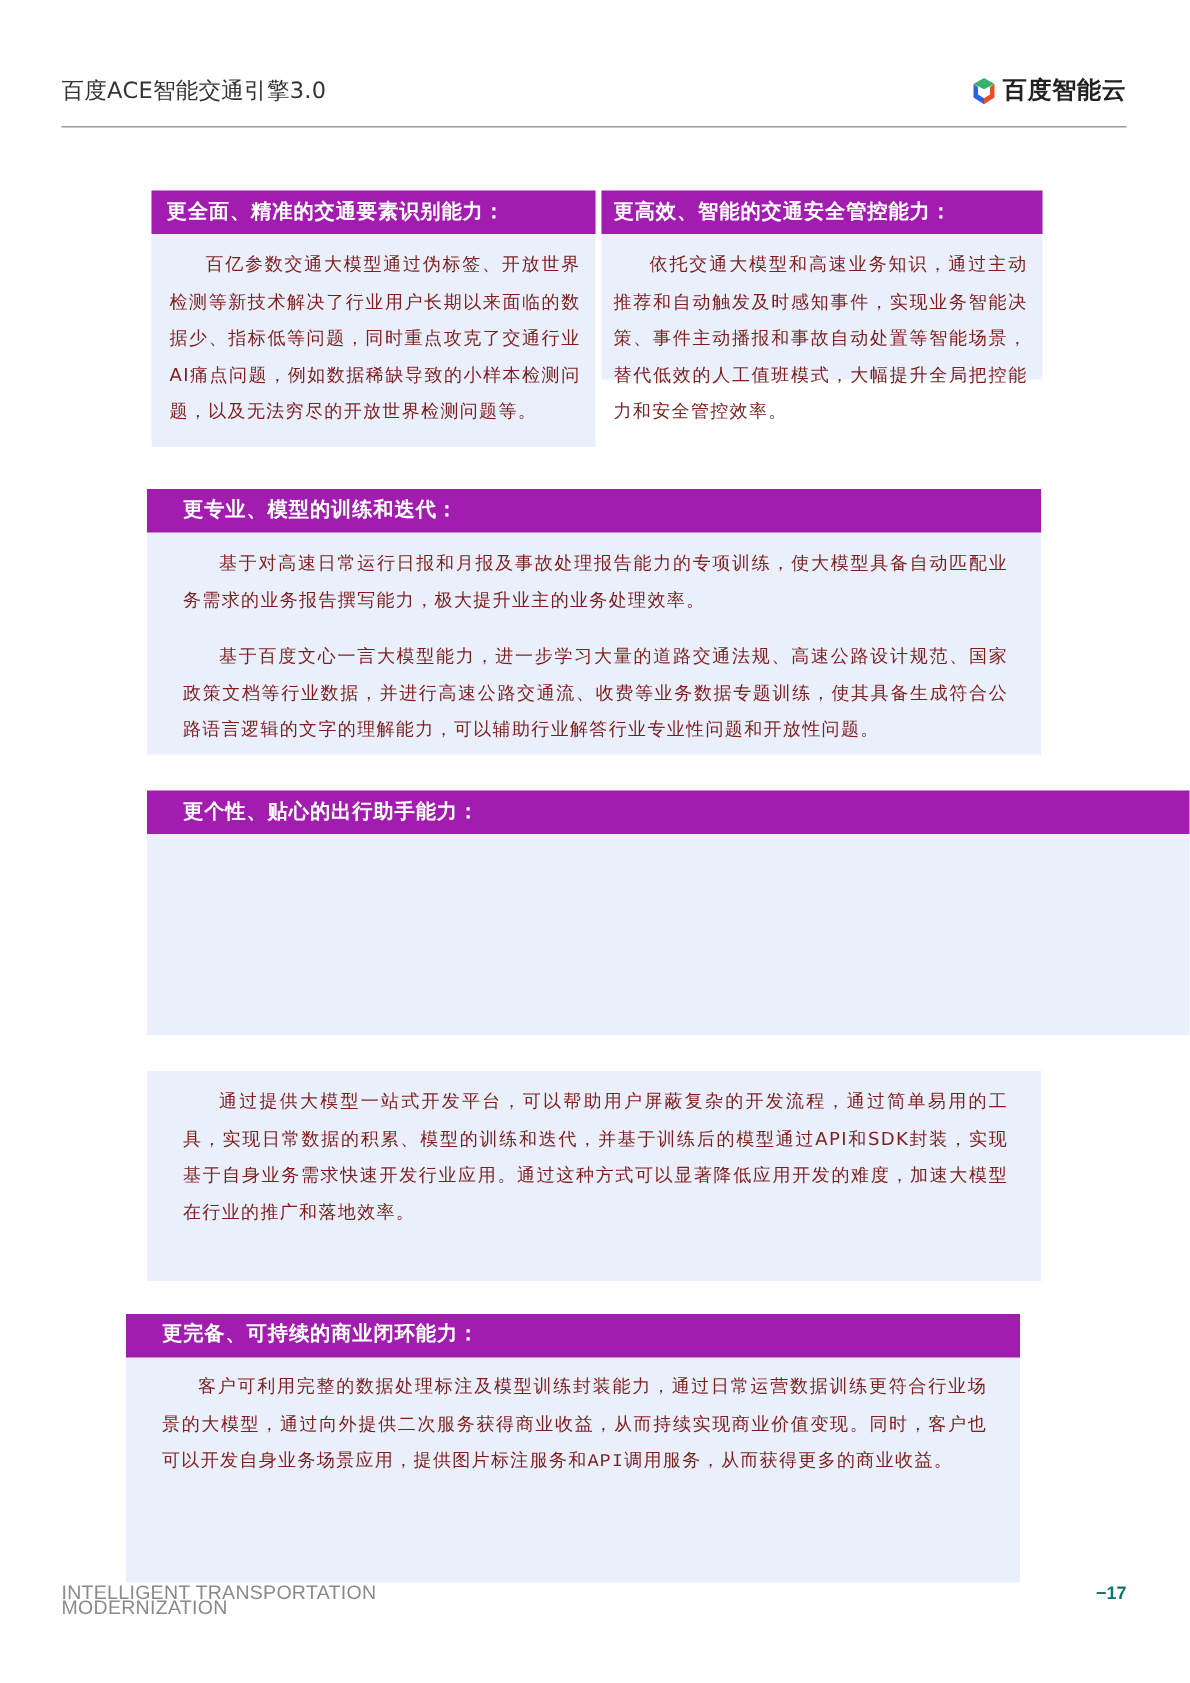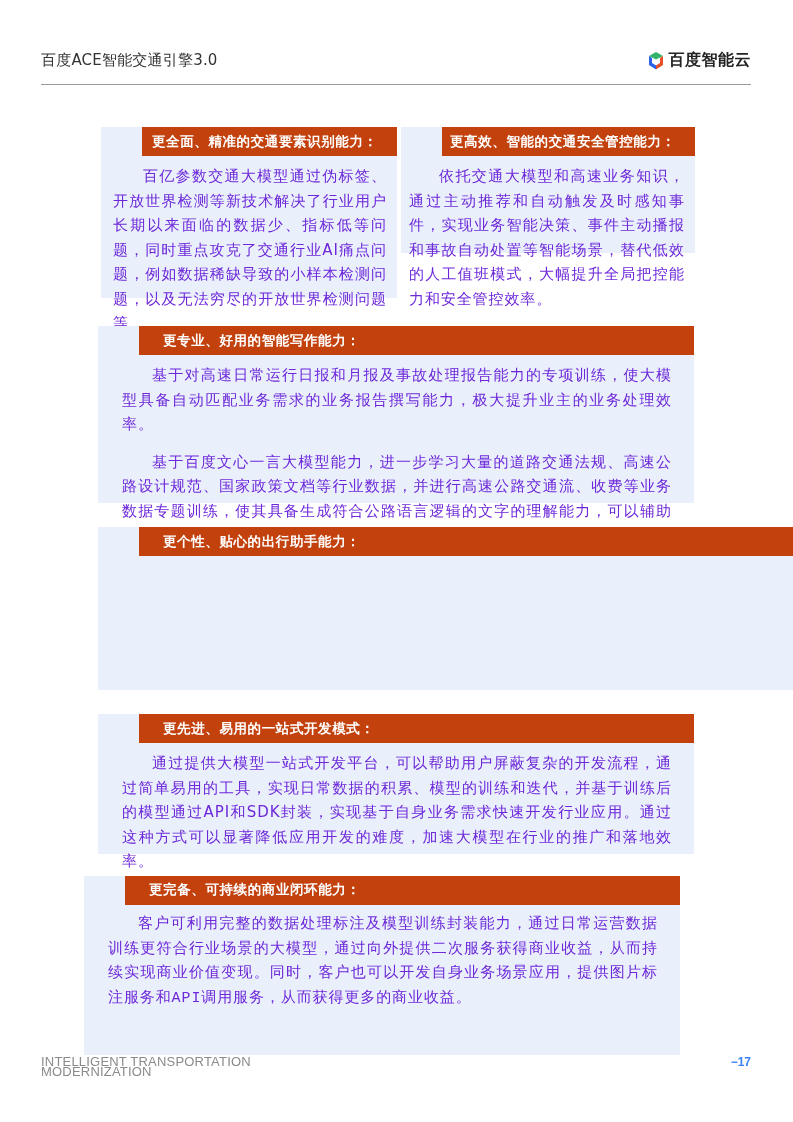--- a/index.html
+++ b/index.html
@@ -7,30 +7,30 @@
     body { position: relative; font-family: "DejaVu Sans", "Liberation Sans", sans-serif; color: #333333; overflow: hidden; }
 
     .header { position: absolute; left: 41px; top: 49px; width: 710px; height: 36px; }
     .header-title { position: absolute; left: 0; top: 2px; font-size: 15px; color: #333; letter-spacing: 0.2px; }
     .logo { position: absolute; right: 0; top: 0; height: 22px; display: flex; align-items: flex-end; gap: 4px; }
     .logo-mark { width: 18px; height: 20px; }
     .logo-text { font-size: 16px; font-weight: bold; color: #222; letter-spacing: 0.5px; }
     .header-rule { position: absolute; left: 41px; top: 84px; width: 710px; height: 1px; background: #9a9a9a; }
 
     .card { position: absolute; background: #e9f0fc; }
-    .card-head { background: #c2410c; color: #ffffff; font-weight: bold; font-size: 13.5px; height: 29px; line-height: 29px; padding-left: 10px; letter-spacing: 0.6px; margin-left: 41px; }
-    .card-body { padding: 8px 14px 12px 12px; font-size: 15px; line-height: 24.5px; color: #6d28d9; letter-spacing: 0.9px; text-align: justify; }
+    .card-head { background: #a21caf; color: #ffffff; font-weight: bold; font-size: 13.5px; height: 29px; line-height: 29px; padding-left: 10px; letter-spacing: 0.6px; }
+    .card-body { padding: 8px 14px 12px 12px; font-size: 12px; line-height: 24.5px; color: #7f1d1d; letter-spacing: 0.9px; text-align: justify; }
     .card-body p { text-indent: 2em; }
     .card-body p + p { margin-top: 13px; }
 
     .wide .card-head { padding-left: 24px; }
     .wide .card-body { padding-left: 24px; padding-right: 22px; }
 
     .footer-left { position: absolute; left: 41px; top: 1057px; font-family: "Liberation Sans", sans-serif; font-size: 13px; line-height: 10px; color: #8a8a8a; letter-spacing: 0.2px; }
-    .footer-right { position: absolute; right: 42px; top: 1055px; font-family: "Liberation Sans", sans-serif; font-size: 12px; color: #3b82f6; font-weight: bold; }
+    .footer-right { position: absolute; right: 42px; top: 1055px; font-family: "Liberation Sans", sans-serif; font-size: 12px; color: #0f766e; font-weight: bold; }
   </style>
 </head>
 <body>
 
 <div class="header">
   <div class="header-title">百度ACE智能交通引擎3.0</div>
   <div class="logo">
     <svg class="logo-mark" viewBox="0 0 18 20">
       <polygon points="9,1 16,5 9,8.5 2,5" fill="#35b36a"></polygon>
       <polygon points="2,5 2,14 9,18.5 9,14.5 5,12 5,7" fill="#2a62e8"></polygon>
@@ -49,33 +49,32 @@
 </div>
 
 <div class="card" style="left:401px; top:127px; width:294px; height:126px;">
   <div class="card-head" style="padding-left:8px;">更高效、智能的交通安全管控能力：</div>
   <div class="card-body" style="padding-left:8px; padding-right:10px;">
     <p>依托交通大模型和高速业务知识，通过主动推荐和自动触发及时感知事件，实现业务智能决策、事件主动播报和事故自动处置等智能场景，替代低效的人工值班模式，大幅提升全局把控能力和安全管控效率。</p>
   </div>
 </div>
 
 <div class="card wide" style="left:98px; top:326px; width:596px; height:177px;">
-  <div class="card-head">更专业、好用的智能写作能力：</div>
+  <div class="card-head">更专业、模型的训练和迭代：</div>
   <div class="card-body">
     <p>基于对高速日常运行日报和月报及事故处理报告能力的专项训练，使大模型具备自动匹配业务需求的业务报告撰写能力，极大提升业主的业务处理效率。</p>
     <p>基于百度文心一言大模型能力，进一步学习大量的道路交通法规、高速公路设计规范、国家政策文档等行业数据，并进行高速公路交通流、收费等业务数据专题训练，使其具备生成符合公路语言逻辑的文字的理解能力，可以辅助行业解答行业专业性问题和开放性问题。</p>
   </div>
 </div>
 
 <div class="card wide" style="left:98px; top:527px; width:704px; height:163px;">
   <div class="card-head">更个性、贴心的出行助手能力：</div>
 </div>
 
 <div class="card wide" style="left:98px; top:714px; width:596px; height:140px;">
-  <div class="card-head">更先进、易用的一站式开发模式：</div>
   <div class="card-body">
     <p>通过提供大模型一站式开发平台，可以帮助用户屏蔽复杂的开发流程，通过简单易用的工具，实现日常数据的积累、模型的训练和迭代，并基于训练后的模型通过API和SDK封装，实现基于自身业务需求快速开发行业应用。通过这种方式可以显著降低应用开发的难度，加速大模型在行业的推广和落地效率。</p>
   </div>
 </div>
 
 <div class="card wide" style="left:84px; top:876px; width:596px; height:179px;font-family:Liberation Mono, monospace;">
   <div class="card-head">更完备、可持续的商业闭环能力：</div>
   <div class="card-body">
     <p>客户可利用完整的数据处理标注及模型训练封装能力，通过日常运营数据训练更符合行业场景的大模型，通过向外提供二次服务获得商业收益，从而持续实现商业价值变现。同时，客户也可以开发自身业务场景应用，提供图片标注服务和API调用服务，从而获得更多的商业收益。</p>
   </div>

